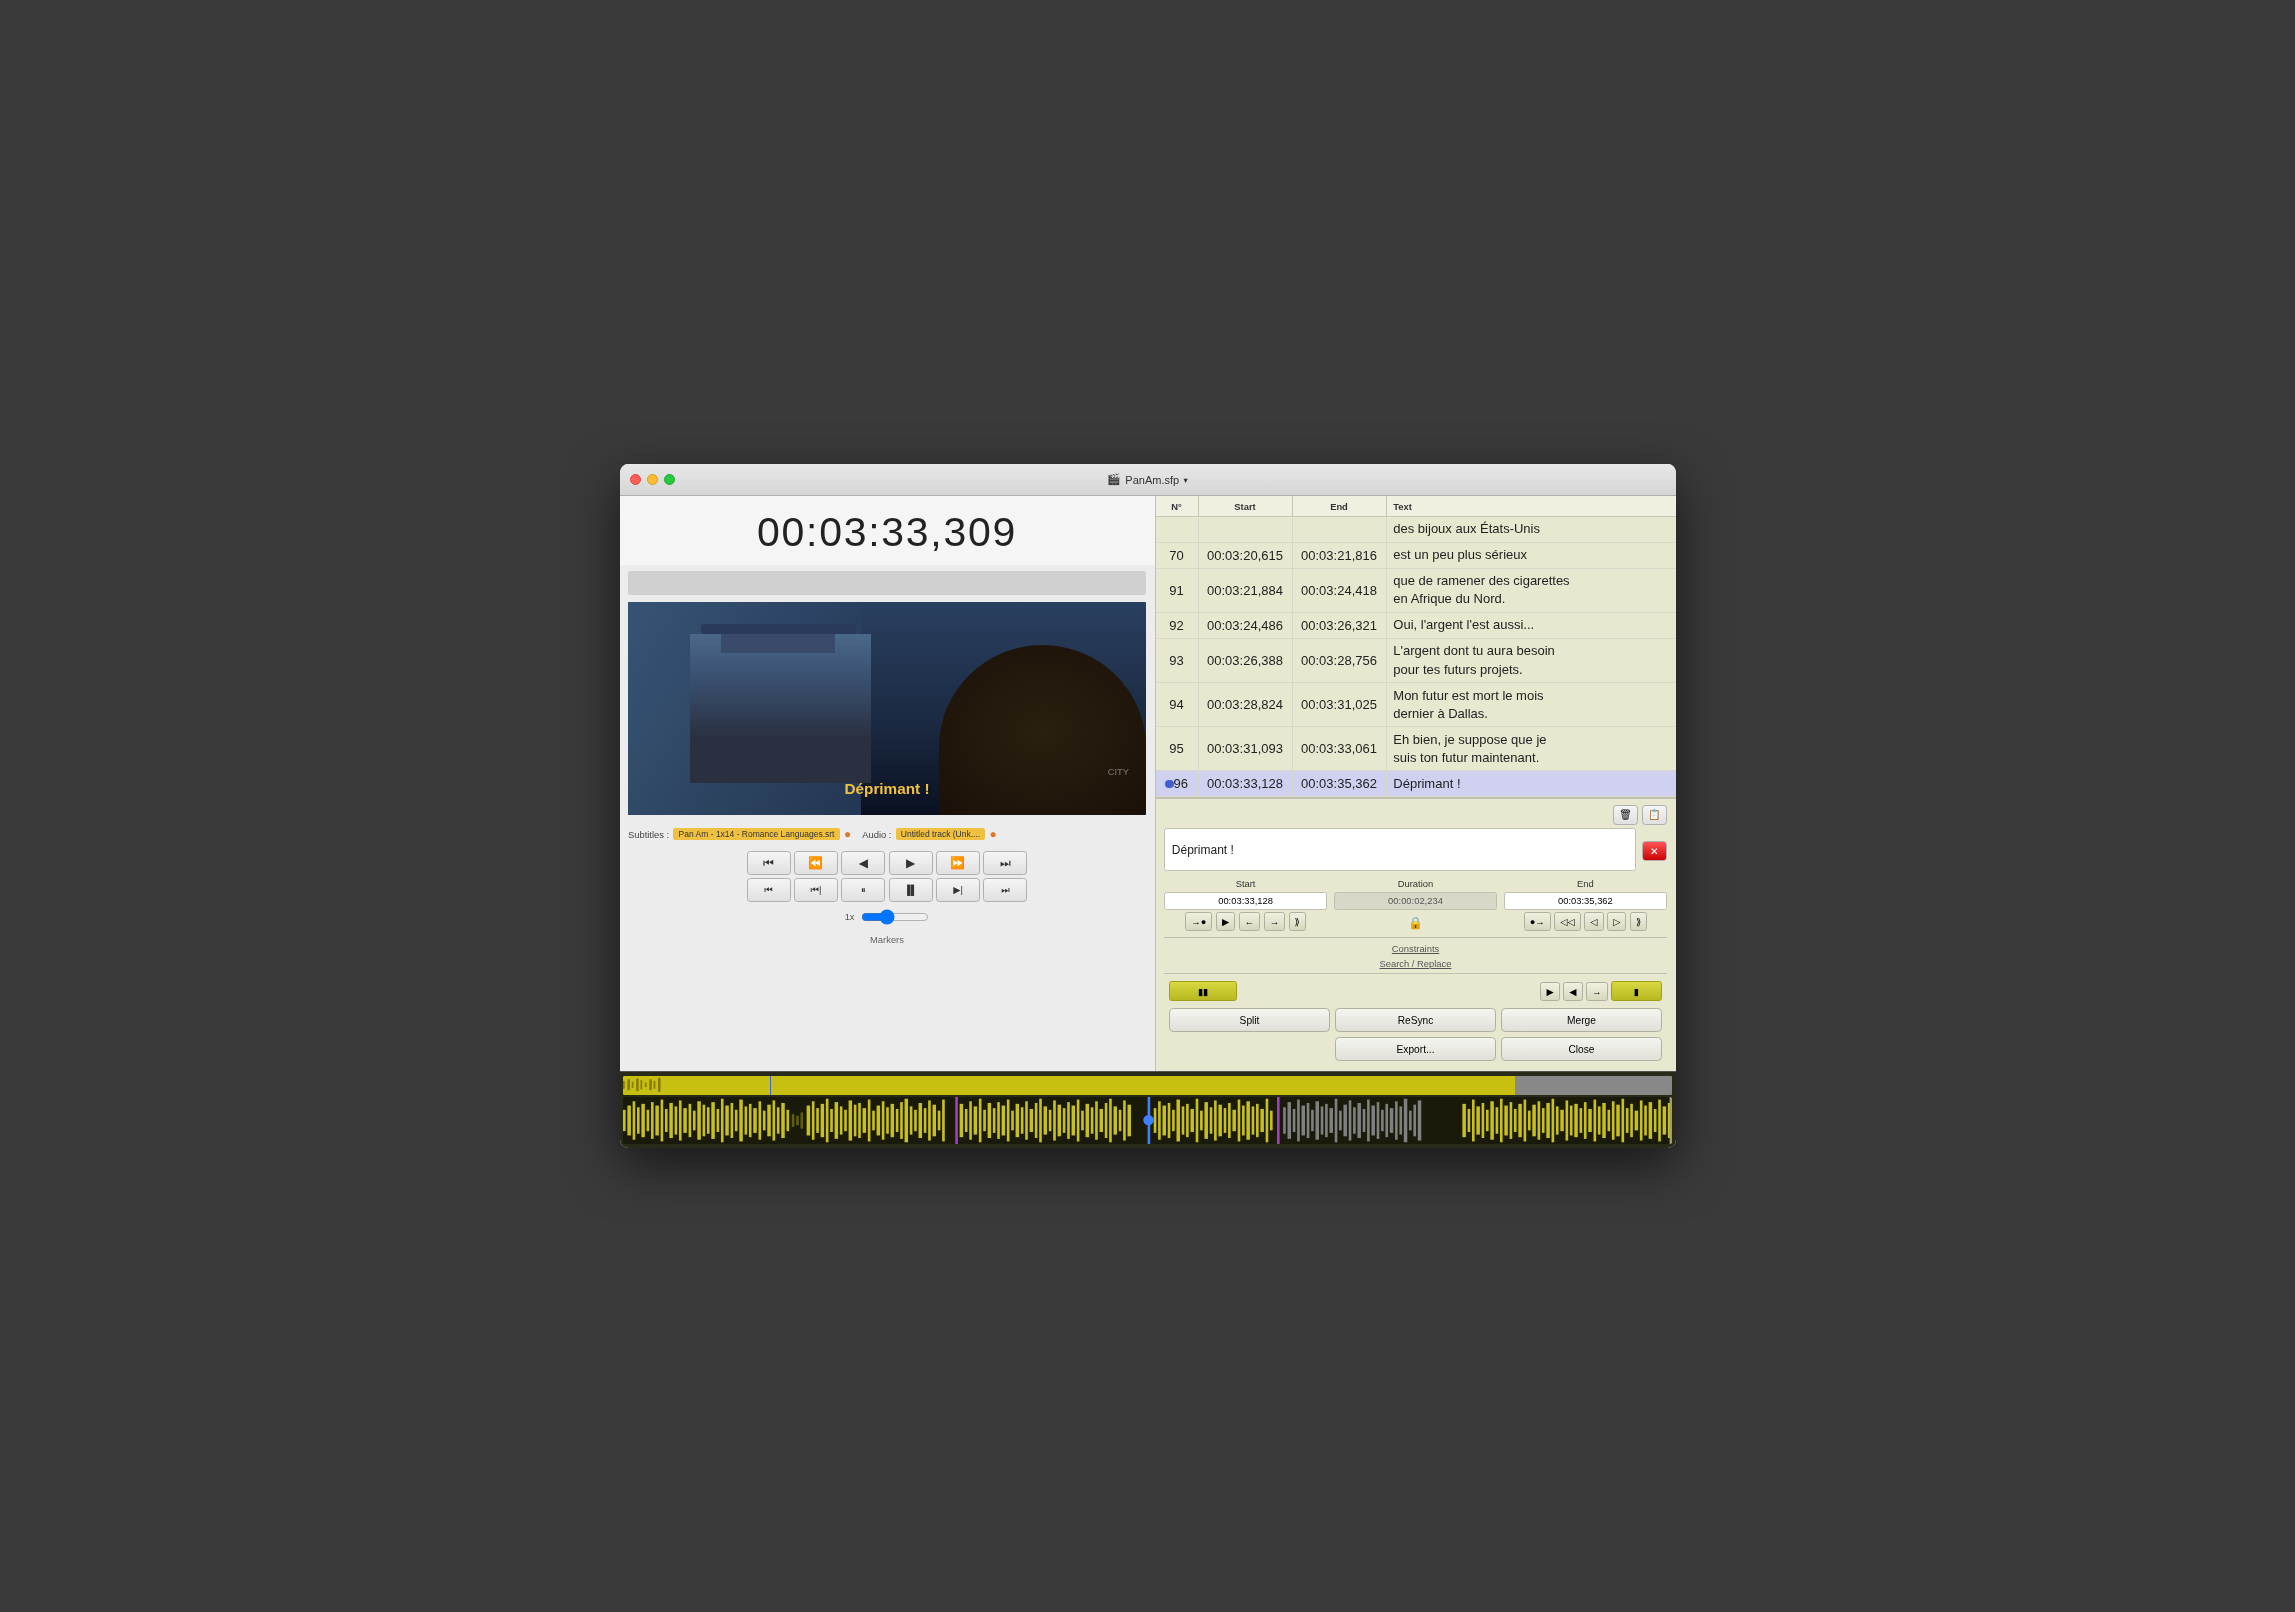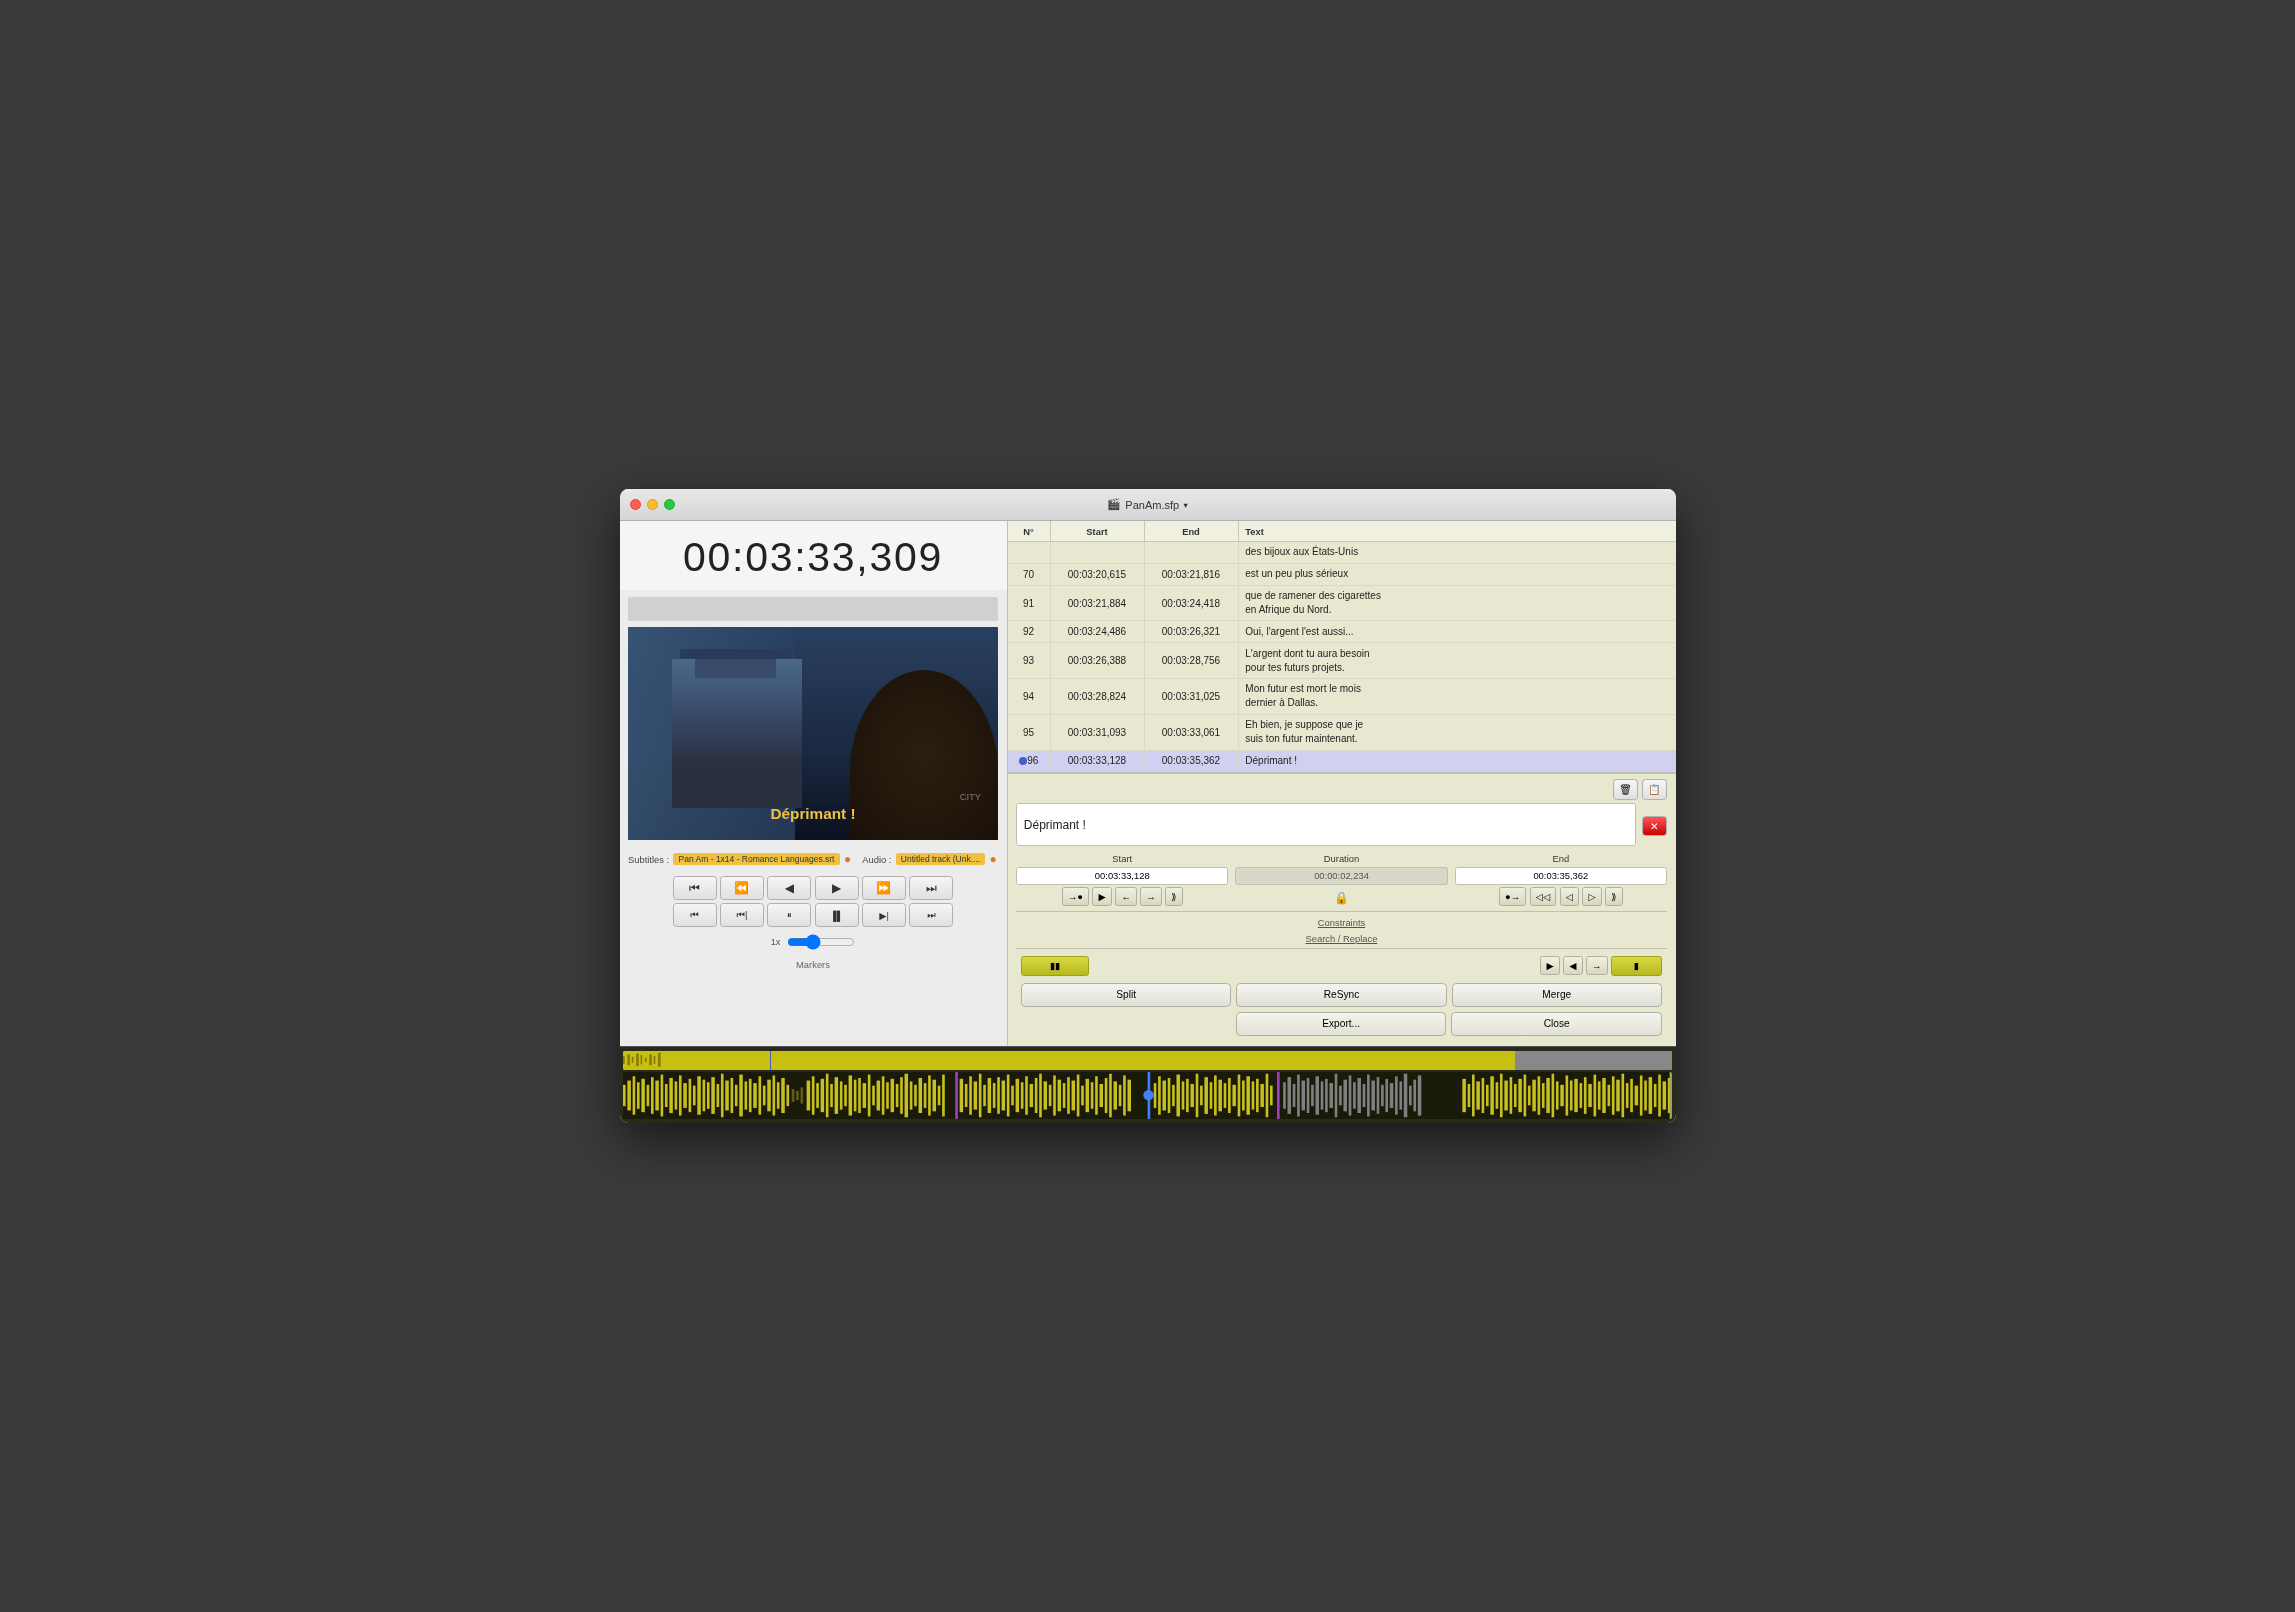--- a/index.html
+++ b/index.html
@@ -39,21 +39,21 @@
     .titlebar-title {
       position: absolute; left: 50%; transform: translateX(-50%);
       font-size: 11px; color: #333; font-weight: 500;
       display: flex; align-items: center; gap: 4.3px;
     }
     .main-content {
       display: flex;
       height: calc(100% - 32px);
     }
     .left-panel {
-      width: 388px;
+      width: 536px;
       background: #ececec;
       display: flex;
       flex-direction: column;
       border-right: 0.9px solid #c0c0c0;
       position: relative;
     }
     .timecode-display {
       background: #f5f5f5;
       text-align: center;
       padding: 12.8px 8.5px 8.5px;
@@ -188,21 +188,21 @@
     }
     .th:last-child { border-right: none; text-align: left; }
     .table-row {
       display: grid;
       grid-template-columns: 43px 94px 94px 1fr;
       border-bottom: 0.9px solid #d8d8c8;
     }
     .table-row.highlighted { background: #d0d0f0; }
     .td {
       padding: 3.4px 6.8px;
-      font-size: 10px;
+      font-size: 13px;
       color: #222;
       border-right: 0.9px solid #d8d8c8;
       text-align: center;
       vertical-align: top;
       display: flex;
       align-items: center;
       justify-content: center;
     }
     .td:last-child { border-right: none; text-align: left; justify-content: flex-start; }
     .td.text-left { text-align: left; justify-content: flex-start; }

